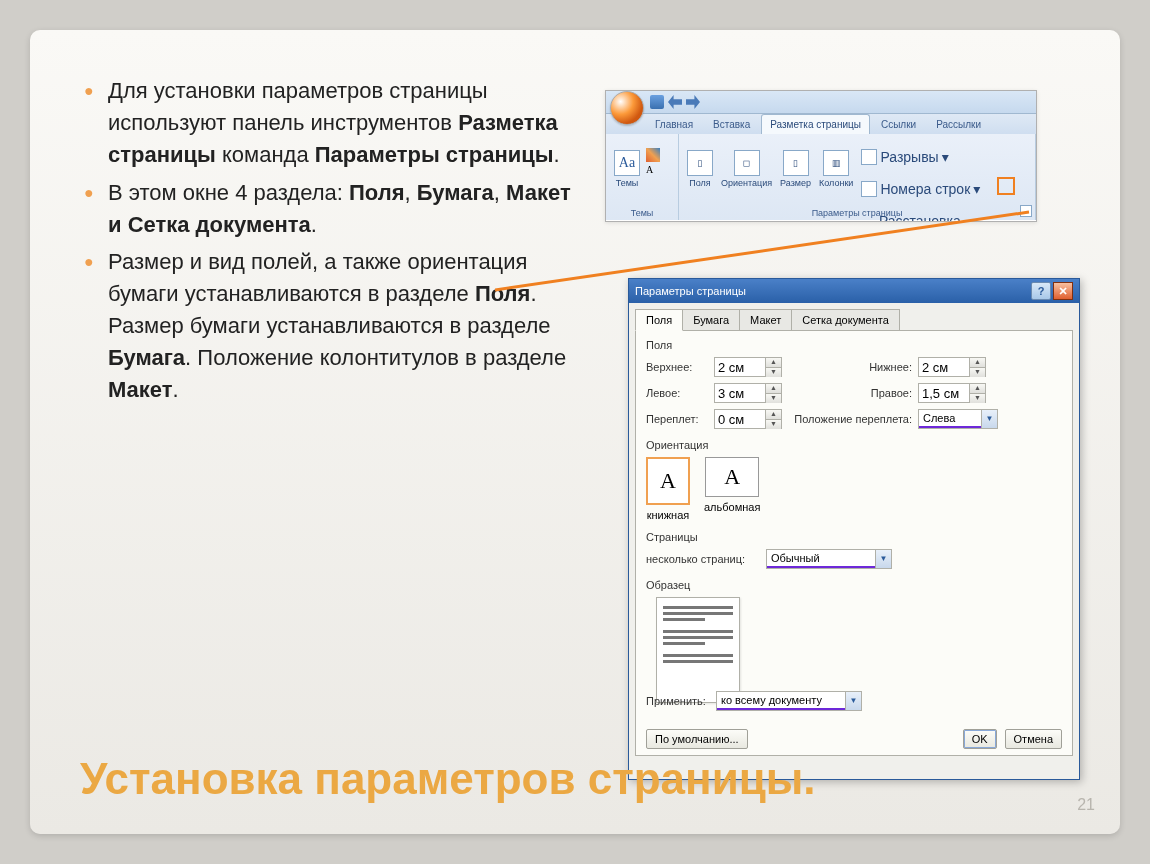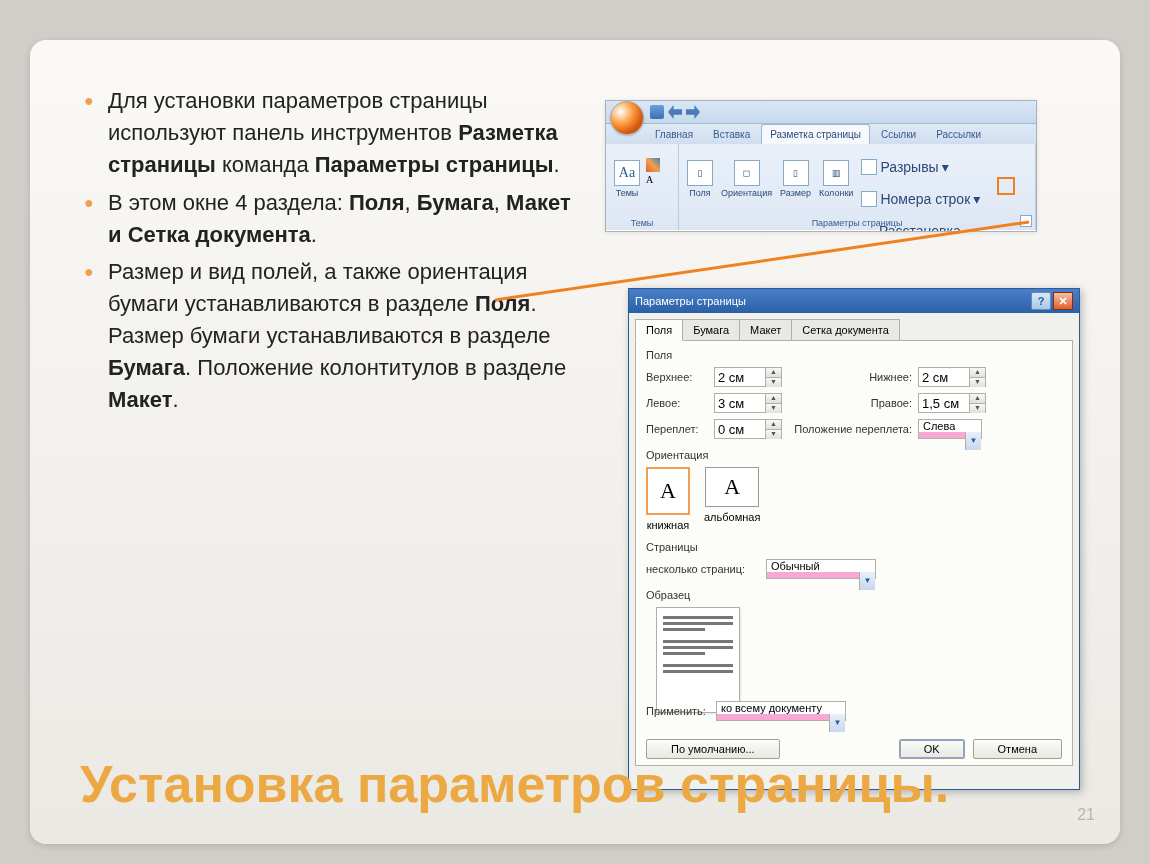--- a/index.html
+++ b/index.html
@@ -8,25 +8,25 @@
   font-family: Verdana, Arial, sans-serif;
   background: #d0cec9;
   width: 1150px;
   height: 864px;
   overflow: hidden;
   position: relative;
 }
 .slide {
   position: absolute;
   left: 30px;
-  top: 40px;
+  top: 30px;
   width: 1090px;
   height: 804px;
   background: linear-gradient(180deg, #faf9f6 0%, #ebe9e4 100%);
-  border-radius: 16px;
+  border-radius: 10px;
   box-shadow: 0 2px 6px rgba(0,0,0,0.15);
 }
 .content {
   position: absolute;
   left: 50px;
   top: 45px;
   width: 500px;
 }
 .content ul {
   margin: 0;
@@ -47,21 +47,21 @@
   position: absolute;
   left: -24px;
   top: 4px;
 }
 .content b { font-weight: bold; }
 
 .slide-title {
   position: absolute;
   left: 50px;
   bottom: 30px;
-  font-size: 52px;
+  font-size: 44px;
   font-weight: bold;
   color: #eba843;
 }
 .page-num {
   position: absolute;
   right: 25px;
   bottom: 20px;
   font-size: 16px;
   color: #b8b5ae;
 }
@@ -269,25 +269,24 @@
 .spinner .sb {
   width:15px; height:9px;
   background:linear-gradient(#f8f8f4,#e0e0dc);
   border-left:1px solid #b0b0a8;
   font-size:7px; line-height:7px;
   text-align:center; color:#555;
   cursor:pointer;
 }
 .spinner .sb:first-child { border-bottom:1px solid #b0b0a8;}
 .select {
-  display:flex; align-items:flex-end;
+  display:flex; align-items:flex-start;
   border:1px solid #b0b0a8;
-  background:#f9a8d4;
+  background:#6d28d9;
   height:18px;
-  flex-direction:column;
 }
 .select input { border:none; height:16px; font-size:11px; padding:0 4px; outline:none;}
 .select .dd {
   width:15px; height:18px;
   background:linear-gradient(#e8f0fa,#c8d8ec);
   border-left:1px solid #b0b0a8;
   text-align:center; font-size:8px; line-height:18px;
   color:#2a5a9a;
   cursor:pointer;
 }
@@ -318,21 +317,21 @@
 .preview-box .ln.half { width:60%;}
 .dialog-footer {
   position:absolute; left:0; right:0; bottom:6px;
   display:flex; align-items:center;
   padding:0 10px;
   gap:8px;
 }
 .btn {
   border:1px solid #a0a098;
   background:linear-gradient(#fcfcf8,#e8e8e0);
-  padding:3px 24px;
+  padding:3px 8px;
   font-size:11px;
   cursor:pointer;
   border-radius:2px;
 }
 .btn.primary { box-shadow:0 0 0 1px #88a8d8 inset;}
 .flex-spacer{flex:1;}
 </style>
 </head>
 <body>
 

